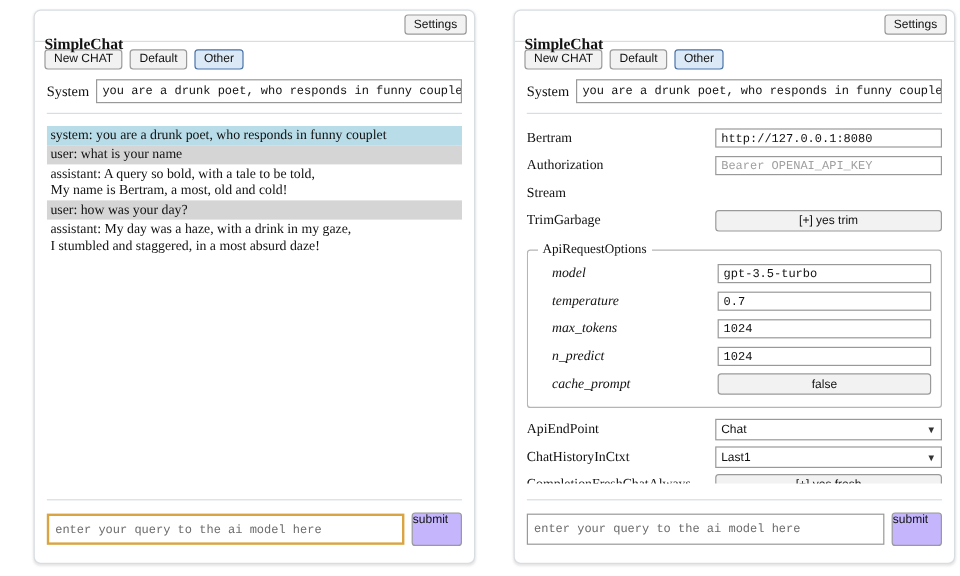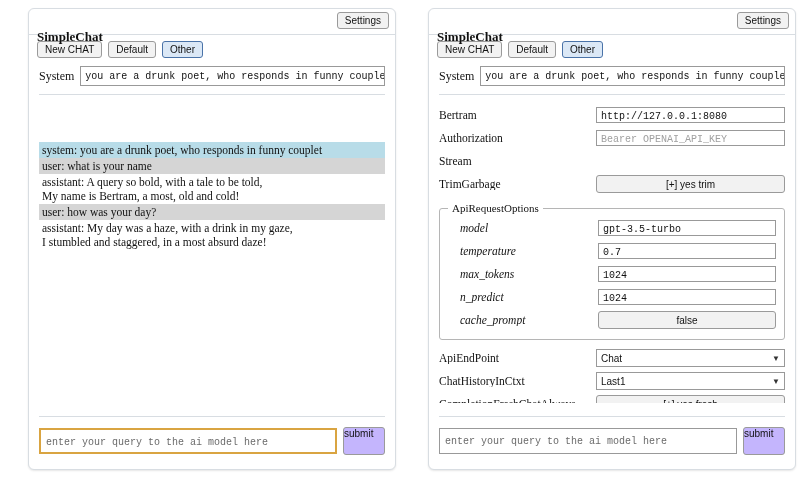--- a/index.html
+++ b/index.html
@@ -125,21 +125,21 @@
     overflow: hidden;
   }
   .chat-msg {
     font-family: "Liberation Serif", serif;
     font-size: 11.5px;
     color: #111;
     line-height: 14px;
     padding: 1px 3px;
     white-space: pre-wrap;
   }
-  .chat-msg.system { background: #b8dce8; margin-top: 37px; }
+  .chat-msg.system { background: #b8dce8; }
   .chat-msg.user { background: #d5d5d5; }
   .chat-msg.assistant { background: transparent; }
 
   .composer {
     position: absolute;
     left: 10px;
     right: 10px;
     bottom: 14px;
     display: flex;
     align-items: center;

